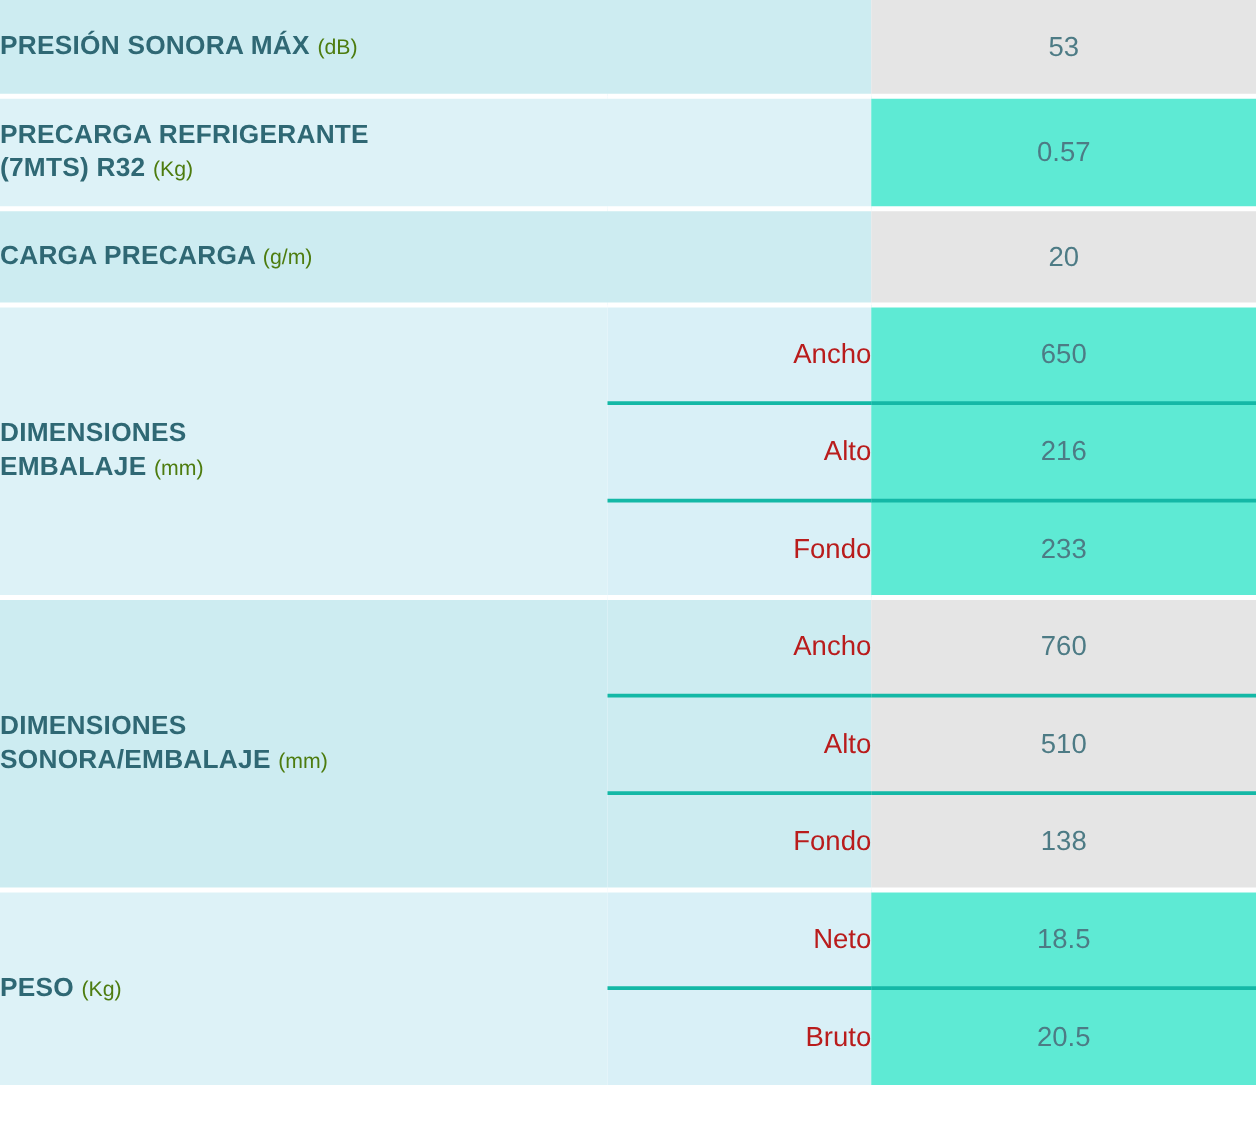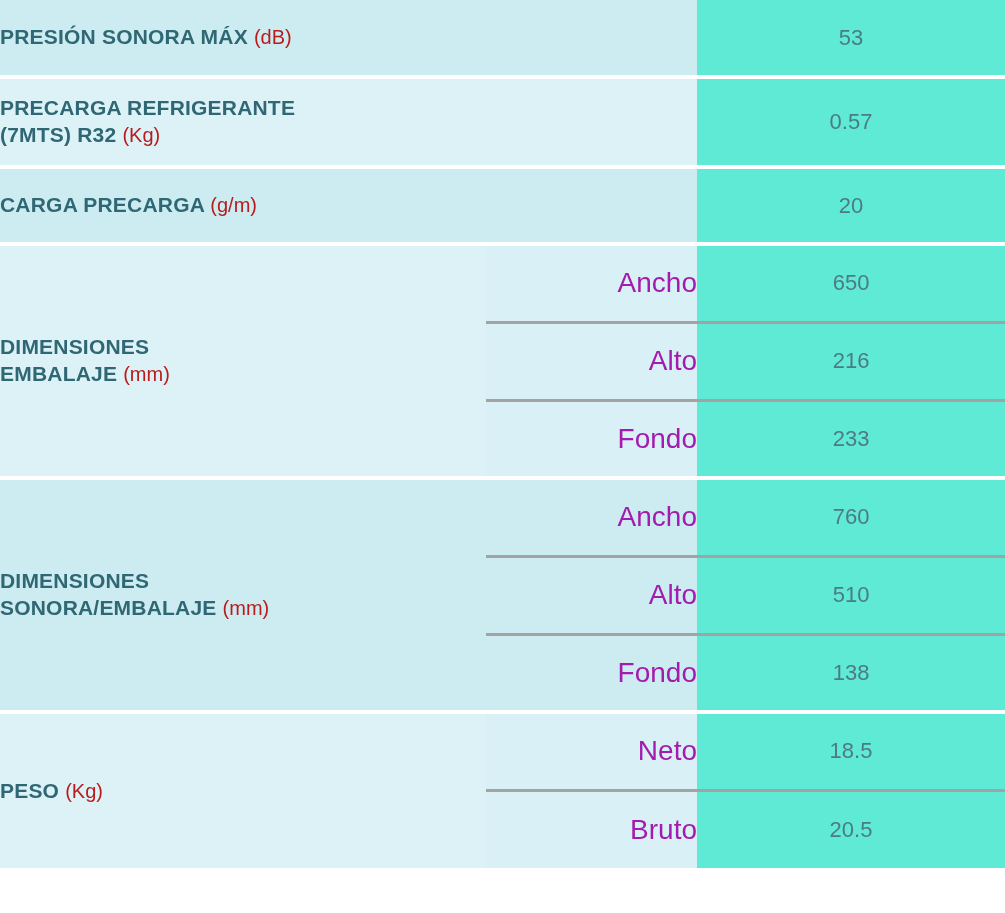--- a/index.html
+++ b/index.html
@@ -32,54 +32,54 @@
     background: #cdecf1;
     color: #2f6874;
     font-weight: bold;
     font-size: 21px;
     letter-spacing: 0.2px;
     padding: 10px 0 10px 38px;
     line-height: 1.28;
   }
   .lbl .unit {
     font-weight: normal;
-    font-size: 20px;
-    color: #b91c1c;
+    font-size: 17px;
+    color: #4d7c0f;
     letter-spacing: 0;
   }
   .lbl-light {
     background: #ddf2f7;
     margin-left: 20px;
   }
   .val {
-    background: #5eead4;
+    background: #e5e5e5;
     color: #4d7b85;
     font-size: 22px;
     text-align: center;
   }
   .val-alt {
     background: #5eead4;
   }
   .sub {
     background: #cdecf1;
-    color: #a21caf;
-    font-size: 28px;
+    color: #b91c1c;
+    font-size: 22px;
     text-align: right;
     padding-right: 22px;
   }
   .sub-alt {
     background: #d9f0f7;
   }
   
   tr.sep > td {
     border-top: 4px solid #ffffff;
   }
   tr.thin-sep > td.sub,
   tr.thin-sep > td.val {
-    border-top: 3px solid #a3a3a3;
+    border-top: 3px solid #14b8a6;
   }
   .h-row { height: 77px; }
   .h-row-2 { height: 90px; }
   .h-tall { height: 78px; }
 </style>
 </head>
 <body>
 
 <table class="spec-table">
   <colgroup>

